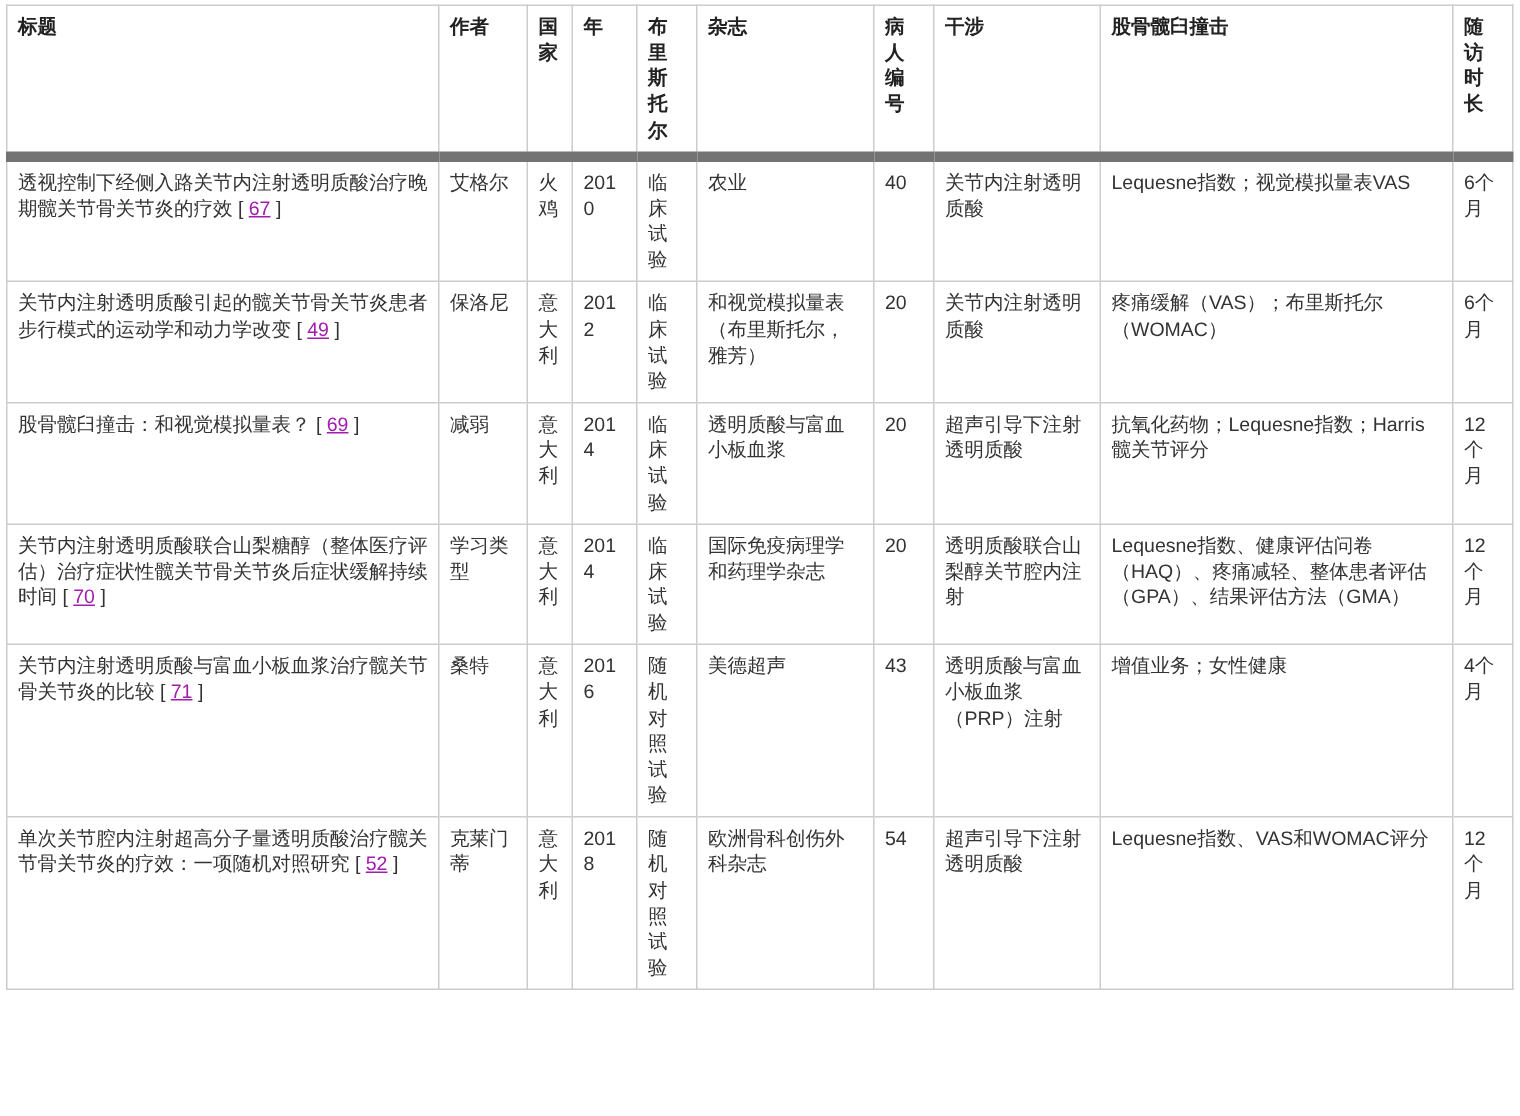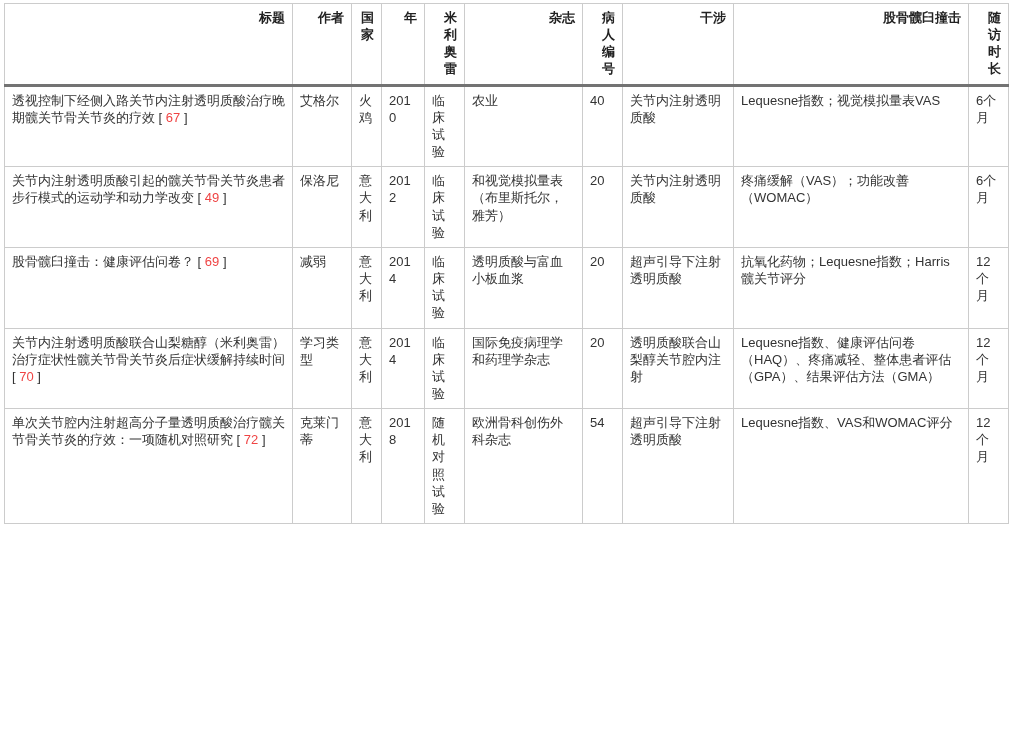--- a/index.html
+++ b/index.html
@@ -29,26 +29,26 @@
     padding: 5px 7px 6px 7px;
     font-size: 13px;
     line-height: 1.32;
     color: #333333;
     word-break: break-word;
     overflow-wrap: break-word;
   }
   .study-table th {
     font-weight: bold;
     color: #222222;
-    border-bottom: 3px solid #737373;
+    border-bottom: 7px solid #737373;
     height: 58px;
-    text-align: right;
   }
   .study-table a.cite {
-    color: #ef4444;
+    color: #a21caf;
+    text-decoration: underline;
     cursor: pointer;
   }
   
   col.c-title      { width: 288px; }
   col.c-author     { width: 59px; }
   col.c-country    { width: 30px; }
   col.c-year       { width: 43px; }
   col.c-study      { width: 40px; }
   col.c-journal    { width: 118px; }
   col.c-patients   { width: 40px; }
@@ -72,21 +72,21 @@
         <col class="c-interv">
       <col class="c-outcome">
         <col class="c-followup">
     </colgroup>
     <thead>
       <tr>
           <th>标题</th>
           <th>作者</th>
           <th>国家</th>
           <th>年</th>
-          <th>米利奥雷</th>
+          <th>布里斯托尔</th>
           <th>杂志</th>
           <th>病人编号</th>
           <th>干涉</th>
           <th>股骨髋臼撞击</th>
           <th>随访时长</th>
         </tr>
     </thead>
     <tbody>
         <tr>
           <td><span>透视控制下经侧入路关节内注射透明质酸治疗晚期髋关节骨关节炎的疗效</span> [ <a class="cite">67</a> ]</td>
@@ -102,49 +102,61 @@
         </tr>
         <tr>
           <td><span>关节内注射透明质酸引起的髋关节骨关节炎患者步行模式的运动学和动力学改变</span> [ <a class="cite">49</a> ]</td>
           <td>保洛尼</td>
           <td>意大利</td>
           <td>2012</td>
           <td>临床试验</td>
           <td>和视觉模拟量表（布里斯托尔，雅芳）</td>
           <td>20</td>
           <td>关节内注射透明质酸</td>
-          <td>疼痛缓解（VAS）；功能改善（WOMAC）</td>
+          <td>疼痛缓解（VAS）；布里斯托尔（WOMAC）</td>
           <td>6个月</td>
         </tr>
         <tr>
-          <td><span>股骨髋臼撞击：健康评估问卷？</span> [ <a class="cite">69</a> ]</td>
+          <td><span>股骨髋臼撞击：和视觉模拟量表？</span> [ <a class="cite">69</a> ]</td>
           <td>减弱</td>
           <td>意大利</td>
           <td>2014</td>
           <td>临床试验</td>
           <td>透明质酸与富血小板血浆</td>
           <td>20</td>
           <td>超声引导下注射透明质酸</td>
           <td>抗氧化药物；Lequesne指数；Harris髋关节评分</td>
           <td>12个月</td>
         </tr>
         <tr>
-          <td><span>关节内注射透明质酸联合山梨糖醇（米利奥雷）治疗症状性髋关节骨关节炎后症状缓解持续时间</span> [ <a class="cite">70</a> ]</td>
+          <td><span>关节内注射透明质酸联合山梨糖醇（整体医疗评估）治疗症状性髋关节骨关节炎后症状缓解持续时间</span> [ <a class="cite">70</a> ]</td>
           <td>学习类型</td>
           <td>意大利</td>
           <td>2014</td>
           <td>临床试验</td>
           <td>国际免疫病理学和药理学杂志</td>
           <td>20</td>
           <td>透明质酸联合山梨醇关节腔内注射</td>
           <td>Lequesne指数、健康评估问卷（HAQ）、疼痛减轻、整体患者评估（GPA）、结果评估方法（GMA）</td>
           <td>12个月</td>
         </tr>
         <tr>
-          <td><span>单次关节腔内注射超高分子量透明质酸治疗髋关节骨关节炎的疗效：一项随机对照研究</span> [ <a class="cite">72</a> ]</td>
+          <td><span>关节内注射透明质酸与富血小板血浆治疗髋关节骨关节炎的比较</span> [ <a class="cite">71</a> ]</td>
+          <td>桑特</td>
+          <td>意大利</td>
+          <td>2016</td>
+          <td>随机对照试验</td>
+          <td>美德超声</td>
+          <td>43</td>
+          <td>透明质酸与富血小板血浆（PRP）注射</td>
+          <td>增值业务；女性健康</td>
+          <td>4个月</td>
+        </tr>
+        <tr>
+          <td><span>单次关节腔内注射超高分子量透明质酸治疗髋关节骨关节炎的疗效：一项随机对照研究</span> [ <a class="cite">52</a> ]</td>
           <td>克莱门蒂</td>
           <td>意大利</td>
           <td>2018</td>
           <td>随机对照试验</td>
           <td>欧洲骨科创伤外科杂志</td>
           <td>54</td>
           <td>超声引导下注射透明质酸</td>
           <td>Lequesne指数、VAS和WOMAC评分</td>
           <td>12个月</td>
         </tr>

